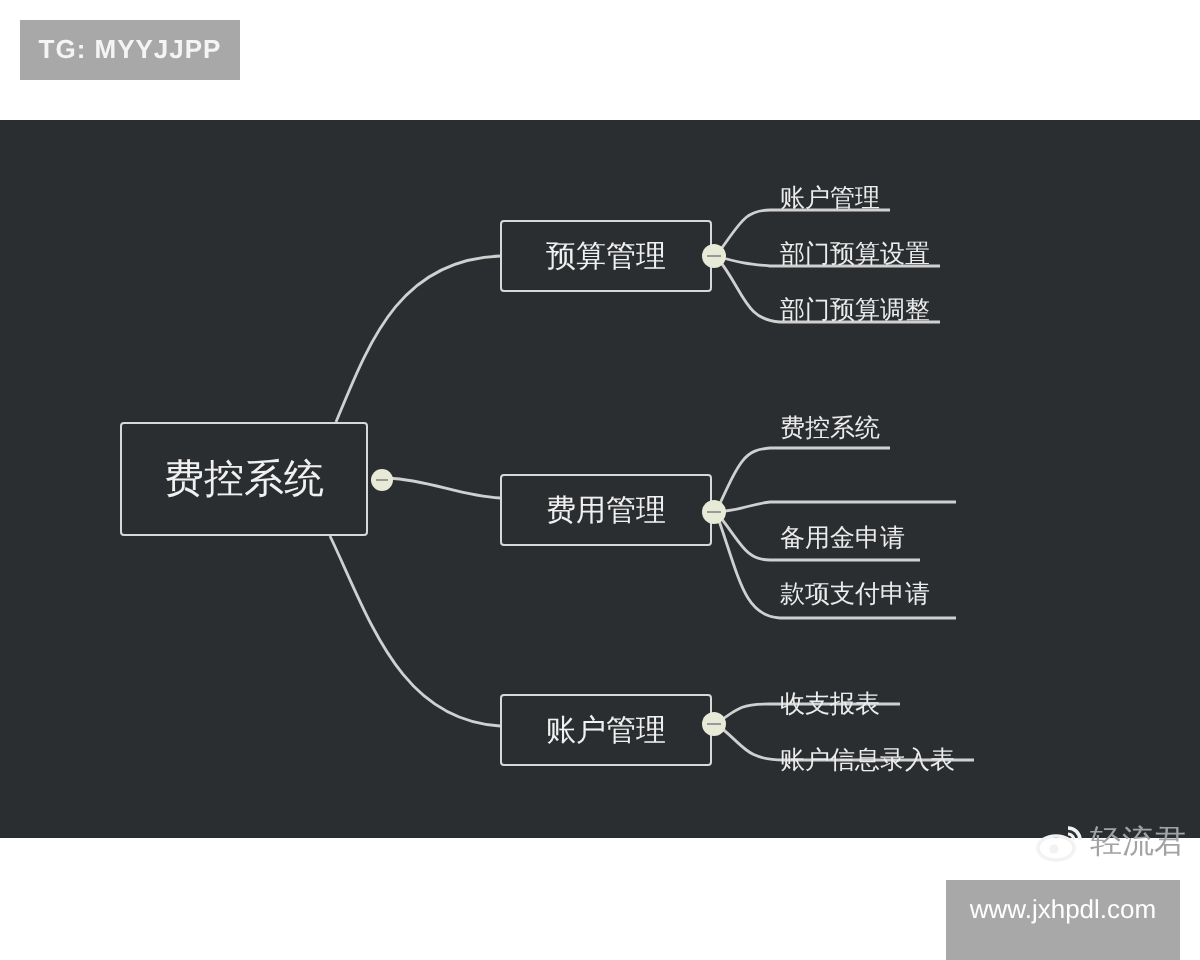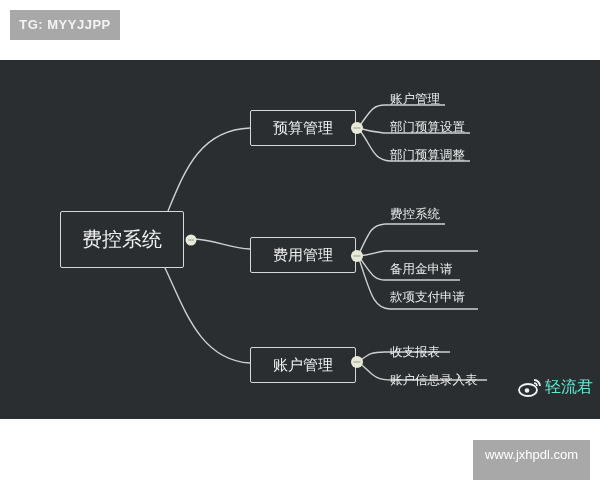--- a/index.html
+++ b/index.html
@@ -4,21 +4,21 @@
 <style>
   html, body { margin:0; padding:0; }
   body { width:600px; height:480px; background:#ffffff; position:relative; overflow:hidden; font-family:"DejaVu Sans", sans-serif; }
   .tag-top { position:absolute; left:10px; top:10px; width:110px; height:30px; background:#a8a8a8; color:#f4f4f4; font-family:"Liberation Sans", sans-serif; font-size:13px; font-weight:bold; line-height:30px; text-align:center; letter-spacing:0.5px; }
   .board { position:absolute; left:0; top:60px; width:600px; height:359px; background:#2a2e30; }
   svg.lines { position:absolute; left:0; top:0; width:600px; height:359px; }
   .node { position:absolute; border:1.5px solid #d8d8d8; border-radius:2px; color:#f0f0f0; display:flex; align-items:center; justify-content:center; box-sizing:border-box; }
   .root { left:60px; top:151px; width:124px; height:57px; font-size:20px; }
   .branch { width:106px; height:36px; font-size:15px; left:250px;text-align:center; }
   .leaf { position:absolute; color:#ececec; font-size:12.5px; white-space:nowrap; }
-  .weibo { position:absolute; left:518px; top:317px; color:#5eead4; font-size:16px; display:flex; align-items:flex-start; gap:3px; }
+  .weibo { position:absolute; left:518px; top:351px; color:#a3a3a3; font-size:16px; display:flex; align-items:flex-start; gap:3px; }
   .weibo-icon { width:24px; height:20px; }
   .tag-bottom { position:absolute; left:473px; top:440px; width:117px; height:44px; background:#a8a8a8; color:#ffffff; font-family:"Liberation Sans", sans-serif; font-size:13px; line-height:30px; text-align:center; }
 </style>
 </head>
 <body>
 
 <div class="tag-top">TG: MYYJJPP</div>
 
 <div class="board">
   <svg class="lines" viewBox="0 0 600 359">

